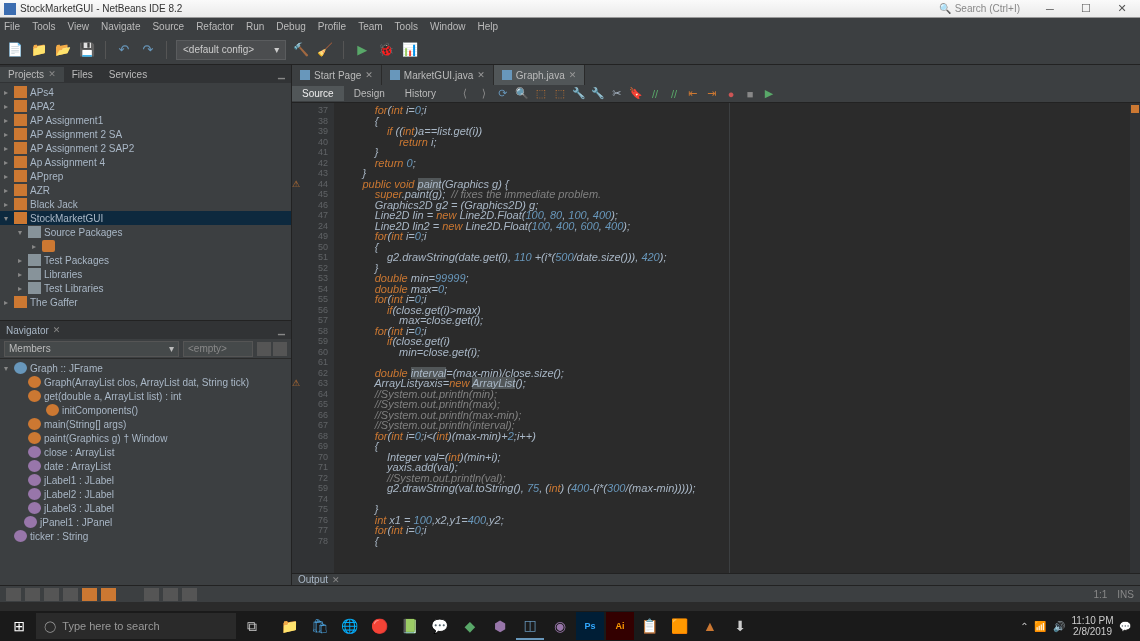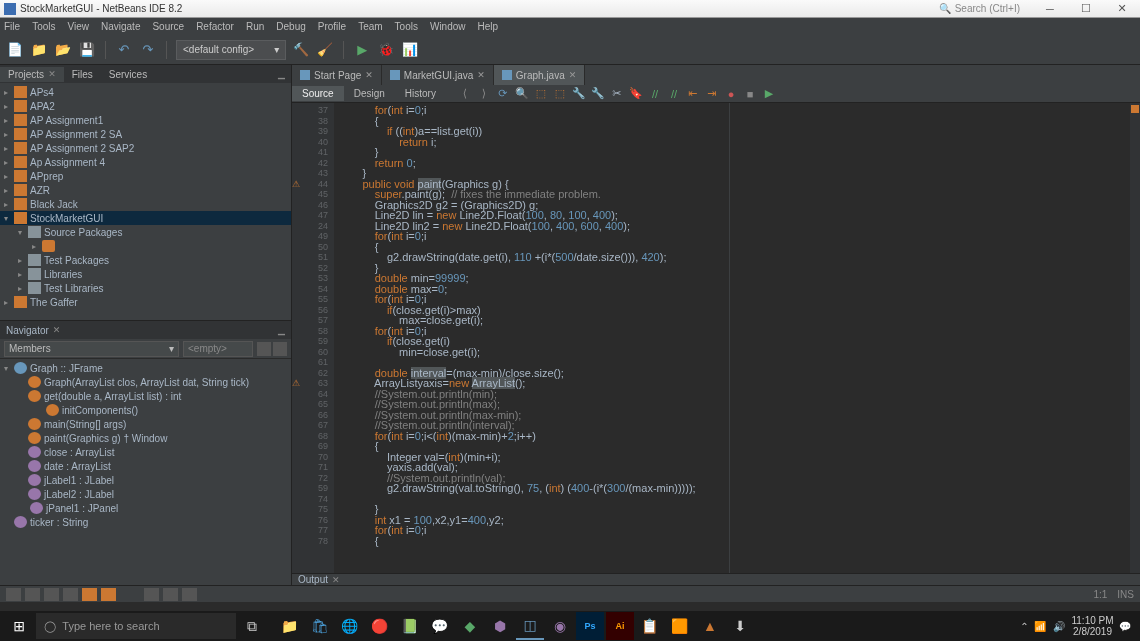--- a/index.html
+++ b/index.html
@@ -57,21 +57,21 @@
     
     .editor-tabs { height: 18px; background: #3c3f41; display: flex; align-items: center; font-size: 10px; border-bottom: 1px solid #222; }
     .etab { padding: 2px 10px; color: #bbb; cursor: default; }
     .etab.active { background: #515658; color: #eee; }
     .etoolbar { display: flex; gap: 5px; margin-left: 12px; align-items: center; }
     .etoolbar span { width: 14px; height: 14px; display: flex; align-items: center; justify-content: center; font-size: 11px; cursor: default; }
     
     .code-area { flex: 1; display: flex; overflow: hidden; font-family: "Consolas", monospace; font-size: 11px; }
     .gutter { width: 30px; background: #313335; text-align: right; padding: 2px 6px 2px 0; color: #606366; line-height: 10.5px; font-size: 9px; }
     .breakpoint-gutter { width: 12px; background: #313335; }
-    .code { flex: 1; padding: 2px 4px; line-height: 10.5px; white-space: pre; position: relative; }
+    .code { flex: 1; padding: 2px 4px; line-height: 10.5px; white-space: pre; position: relative; font-style: italic; }
     .code .kw { color: #cc7832; }
     .code .num { color: #6897bb; }
     .code .com { color: #808080; }
     .code .hl { background: #515658; }
     .guide-line { position: absolute; left: 395px; top: 0; bottom: 0; width: 1px; background: #3c3f41; }
     .mark-bar { width: 10px; background: #313335; }
     .warn-mark { width: 8px; height: 8px; background: #cc7832; margin: 2px auto; }
     
     .output-panel { height: 12px; background: #3c3f41; border-top: 1px solid #222; padding: 0 6px; font-size: 10px; display: flex; align-items: center; }
     
@@ -286,21 +286,26 @@
           <div class="tree-item" style="padding-left: 18px;">
             <span class="arrow"></span>
             <span class="ico fld"></span>
             <span>jLabel1 : JLabel</span>
           </div>
           <div class="tree-item" style="padding-left: 18px;">
             <span class="arrow"></span>
             <span class="ico fld"></span>
             <span>jLabel2 : JLabel</span>
           </div>
-          <div class="tree-item" style="padding-left: 20px;">
+          <div class="tree-item" style="padding-left: 18px;">
+            <span class="arrow"></span>
+            <span class="ico fld"></span>
+            <span>jLabel3 : JLabel</span>
+          </div>
+          <div class="tree-item" style="padding-left: 14px;">
             <span class="arrow"></span>
             <span class="ico fld"></span>
             <span>jPanel1 : JPanel</span>
           </div>
           <div class="tree-item" style="">
             <span class="arrow"></span>
             <span class="ico fld"></span>
             <span>ticker : String</span>
           </div>
         </div>

